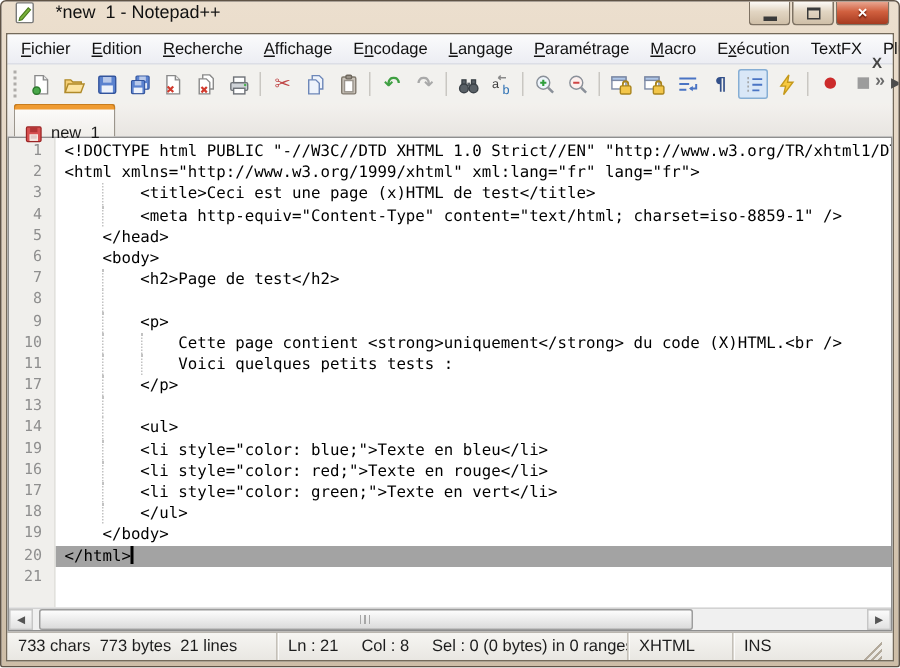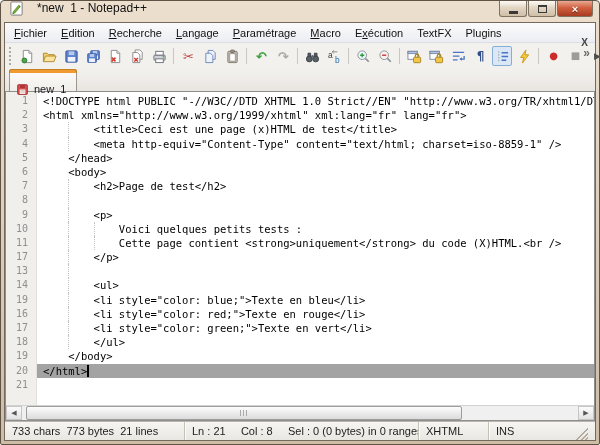--- a/index.html
+++ b/index.html
@@ -198,20 +198,22 @@
     </span>
   </div>
 
   <div class="client">
 
     <div class="menubar">
       <span style="display:flex">
           <span class="menu-item"><u>F</u>ichier</span>
           <span class="menu-item"><u>E</u>dition</span>
           <span class="menu-item"><u>R</u>echerche</span>
+          <span class="menu-item"><u>A</u>ffichage</span>
+          <span class="menu-item">E<u>n</u>codage</span>
           <span class="menu-item"><u>L</u>angage</span>
           <span class="menu-item"><u>P</u>aramétrage</span>
           <span class="menu-item"><u>M</u>acro</span>
           <span class="menu-item">E<u>x</u>écution</span>
           <span class="menu-item">TextFX</span>
           <span class="menu-item">Plugins</span>
         </span>
       <span class="menu-close-x">X</span>
     </div>
 
@@ -376,22 +378,22 @@
         <div class="code">
             <div class="code-line"><span>&lt;!DOCTYPE html PUBLIC "-//W3C//DTD XHTML 1.0 Strict//EN" "http://www.w3.org/TR/xhtml1/DTD/xhtml1-strict.dtd"&gt;</span></div>
             <div class="code-line"><span>&lt;html xmlns="http://www.w3.org/1999/xhtml" xml:lang="fr" lang="fr"&gt;</span></div>
             <div class="code-line"><i class="guide" style="left: 31.286px;"></i><span>        &lt;title&gt;Ceci est une page (x)HTML de test&lt;/title&gt;</span></div>
             <div class="code-line"><i class="guide" style="left: 31.286px;"></i><span>        &lt;meta http-equiv="Content-Type" content="text/html; charset=iso-8859-1" /&gt;</span></div>
             <div class="code-line"><span>    &lt;/head&gt;</span></div>
             <div class="code-line"><span>    &lt;body&gt;</span></div>
             <div class="code-line"><i class="guide" style="left: 31.286px;"></i><span>        &lt;h2&gt;Page de test&lt;/h2&gt;</span></div>
             <div class="code-line"><i class="guide" style="left: 31.286px;"></i><span></span></div>
             <div class="code-line"><i class="guide" style="left: 31.286px;"></i><span>        &lt;p&gt;</span></div>
+            <div class="code-line"><i class="guide" style="left: 31.286px;"></i><i class="guide" style="left: 56.572px;"></i><span>            Cette page contient &lt;strong&gt;uniquement&lt;/strong&gt; du code (X)HTML.&lt;br /&gt;</span></div>
             <div class="code-line"><i class="guide" style="left: 31.286px;"></i><i class="guide" style="left: 56.572px;"></i><span>            Voici quelques petits tests :</span></div>
-            <div class="code-line"><i class="guide" style="left: 31.286px;"></i><i class="guide" style="left: 56.572px;"></i><span>            Cette page contient &lt;strong&gt;uniquement&lt;/strong&gt; du code (X)HTML.&lt;br /&gt;</span></div>
             <div class="code-line"><i class="guide" style="left: 31.286px;"></i><span>        &lt;/p&gt;</span></div>
             <div class="code-line"><i class="guide" style="left: 31.286px;"></i><span></span></div>
             <div class="code-line"><i class="guide" style="left: 31.286px;"></i><span>        &lt;ul&gt;</span></div>
             <div class="code-line"><i class="guide" style="left: 31.286px;"></i><span>        &lt;li style="color: blue;"&gt;Texte en bleu&lt;/li&gt;</span></div>
             <div class="code-line"><i class="guide" style="left: 31.286px;"></i><span>        &lt;li style="color: red;"&gt;Texte en rouge&lt;/li&gt;</span></div>
             <div class="code-line"><i class="guide" style="left: 31.286px;"></i><span>        &lt;li style="color: green;"&gt;Texte en vert&lt;/li&gt;</span></div>
             <div class="code-line"><i class="guide" style="left: 31.286px;"></i><span>        &lt;/ul&gt;</span></div>
             <div class="code-line"><span>    &lt;/body&gt;</span></div>
             <div class="code-line current"><span>&lt;/html&gt;</span><span class="caret"></span></div>
           </div>

